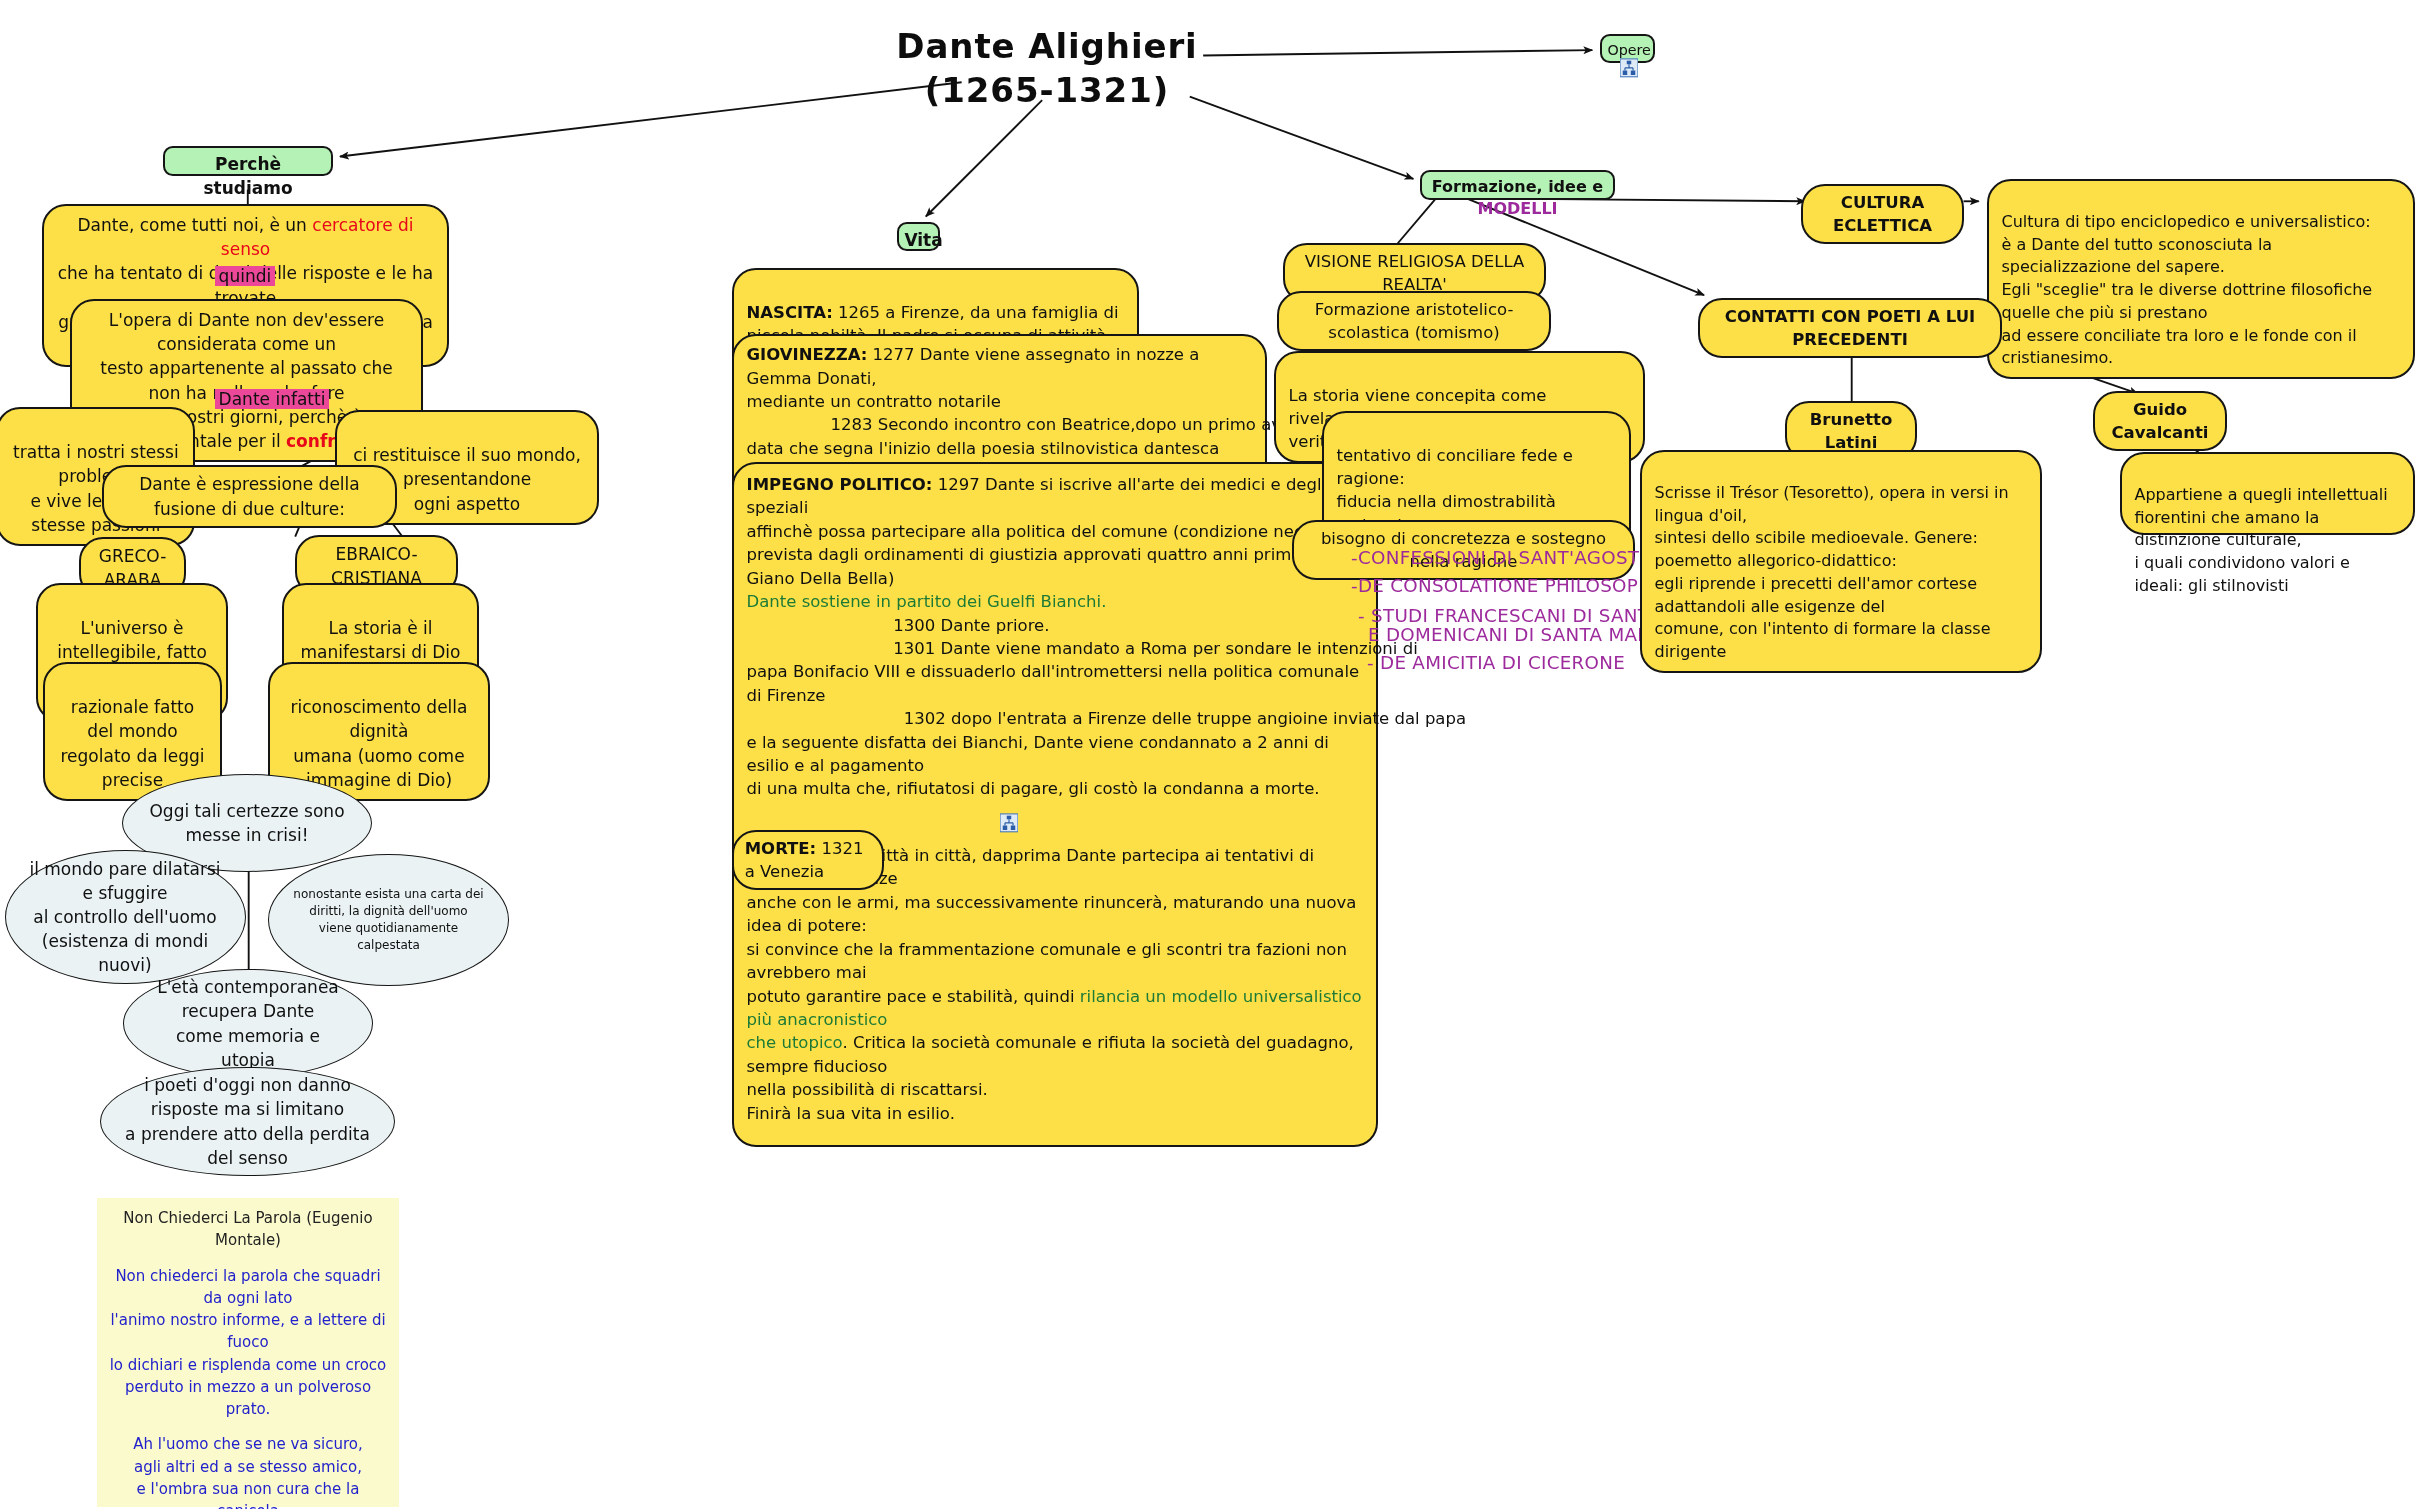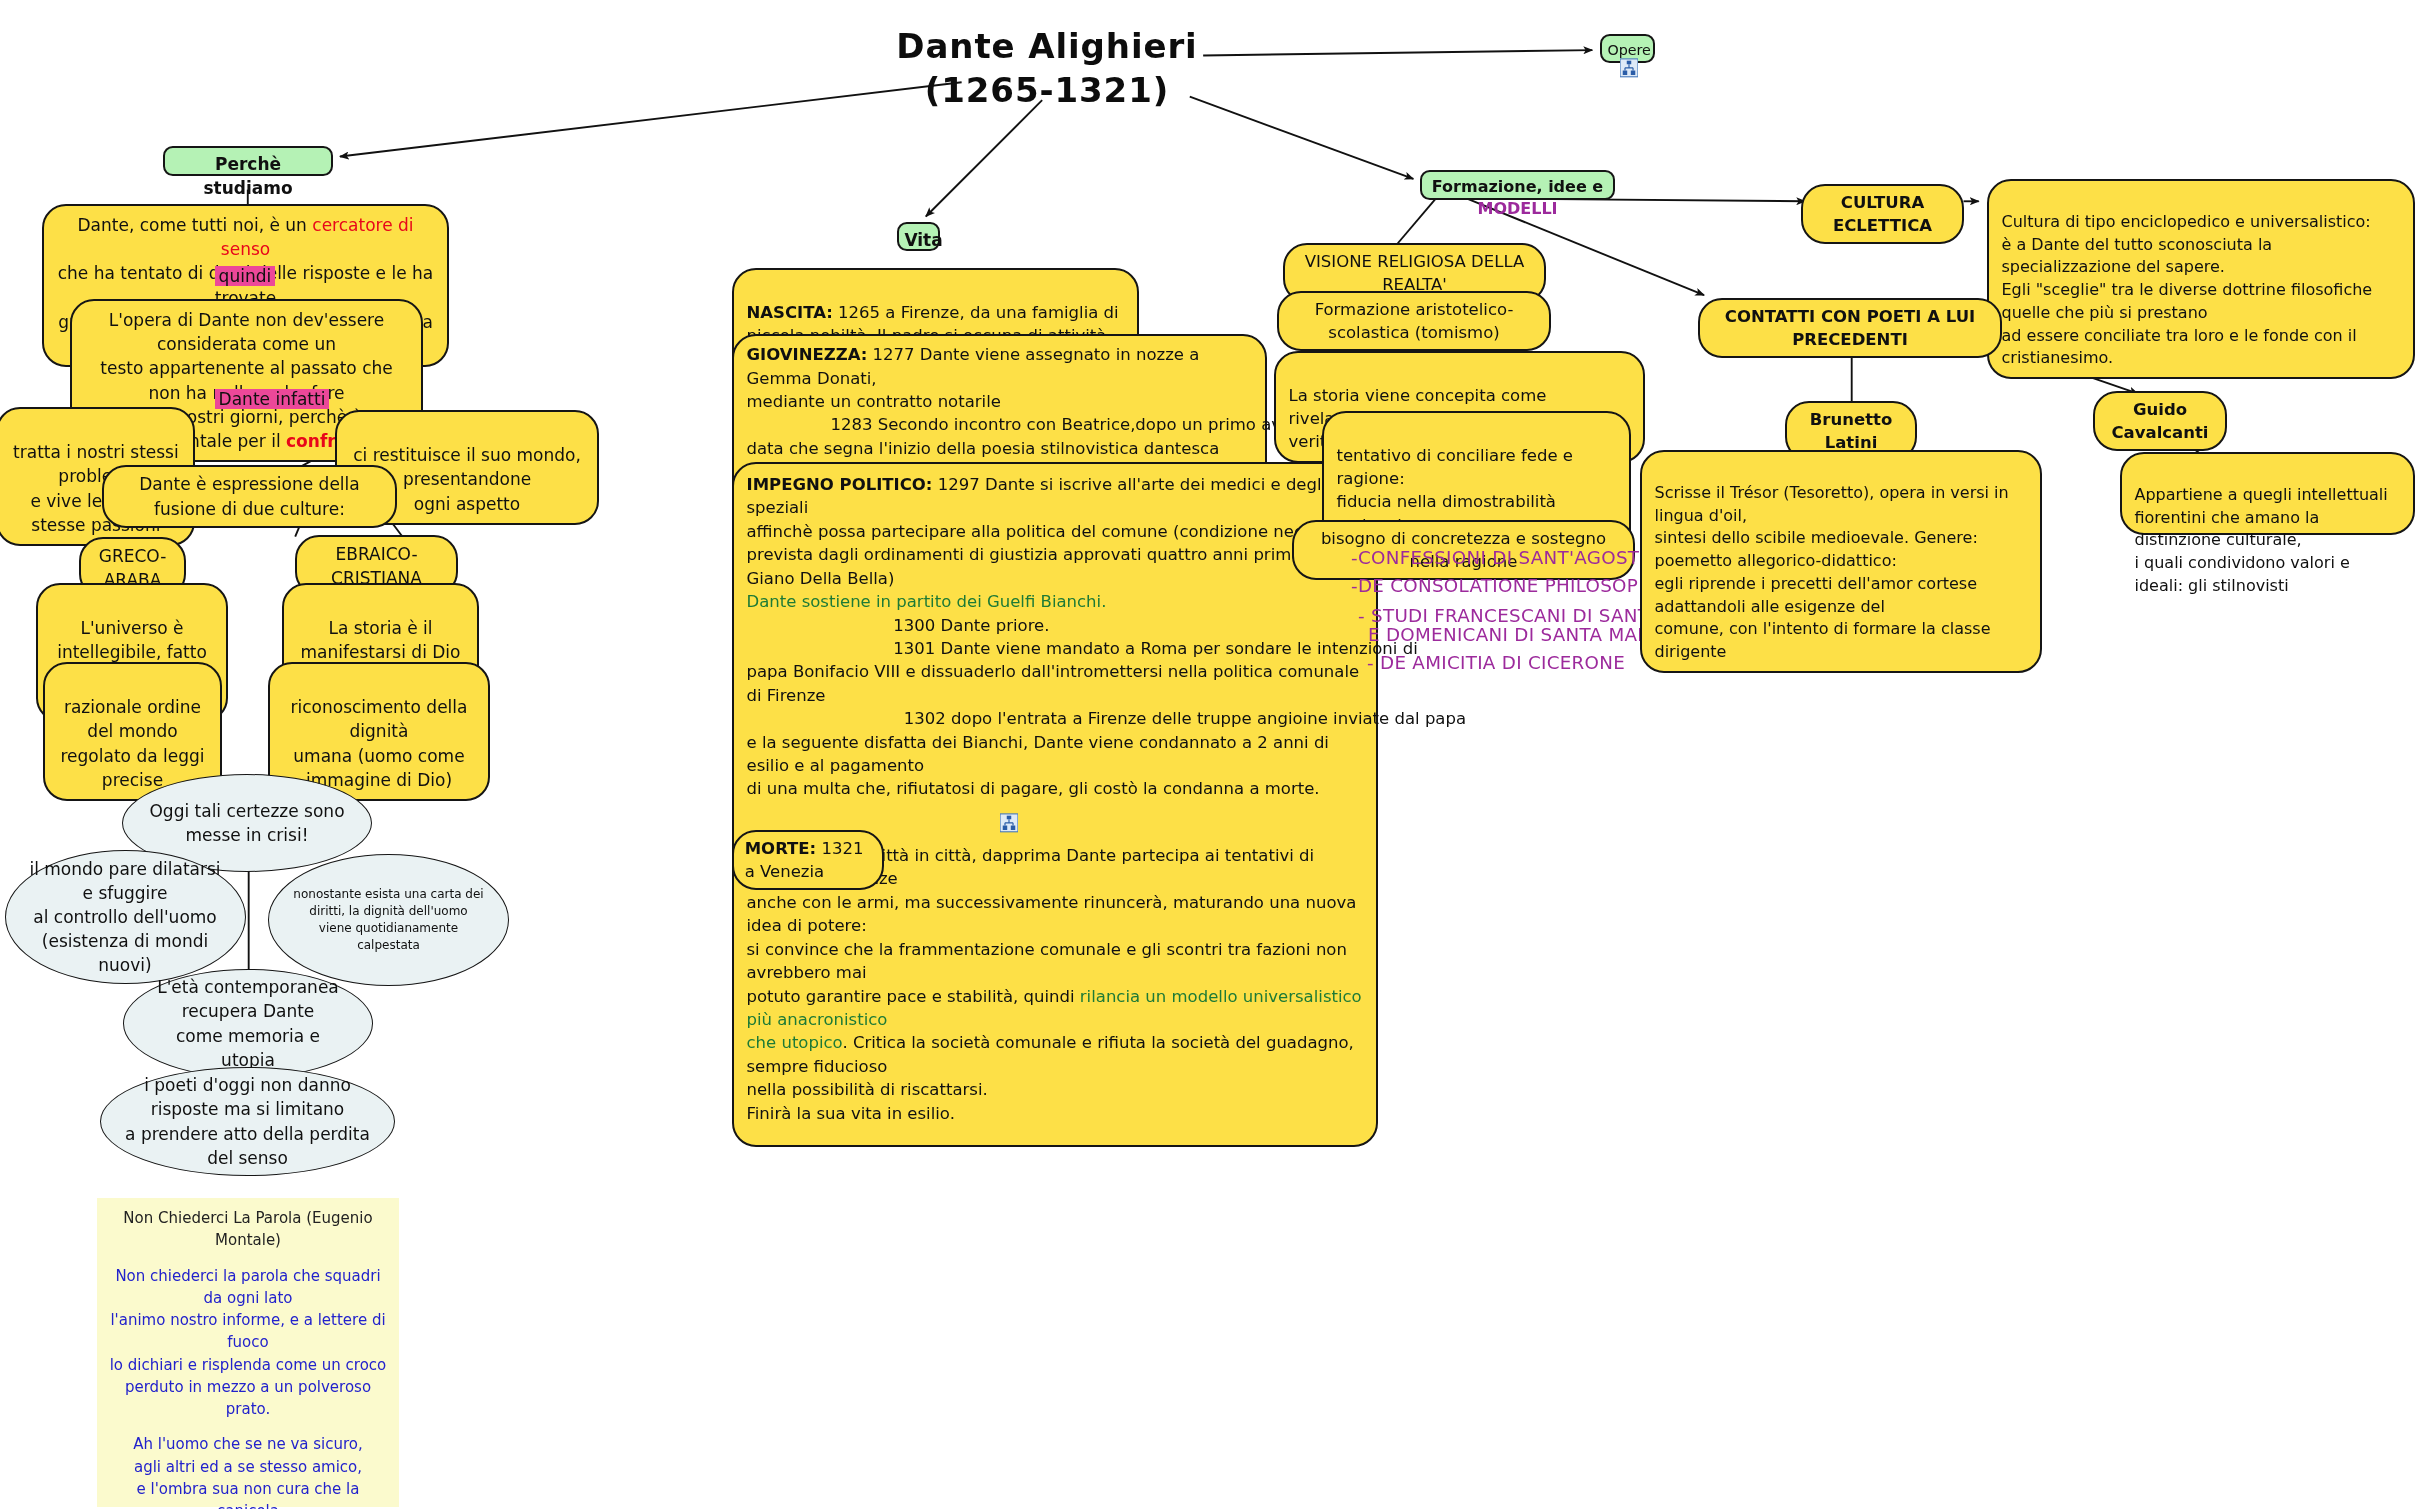--- a/index.html
+++ b/index.html
@@ -186,21 +186,21 @@
   <div class="node c" style="left:295px;top:535px;width:163px;font-size:17px;padding:4.5px 7.2px;">
     <span>EBRAICO-CRISTIANA</span>
   </div>
 
   <div class="node c" style="left:36px;top:583px;width:192px;font-size:17px;white-space:pre-line;">
     <span>L'universo è intellegibile, fatto
 a misura della ragione umana</span>
   </div>
 
   <div class="node c" style="left:43px;top:662px;width:179px;font-size:17px;white-space:pre-line;">
-    <span>razionale ordine del mondo
+    <span>razionale fatto del mondo
 regolato da leggi precise</span>
   </div>
 
   <div class="node c" style="left:282px;top:583px;width:197px;font-size:17px;white-space:pre-line;">
     <span>La storia è il manifestarsi di Dio
 nel tempo e nello spazio</span>
   </div>
 
   <div class="node c" style="left:268px;top:662px;width:222px;font-size:17px;white-space:pre-line;">
     <span>riconoscimento della dignità

